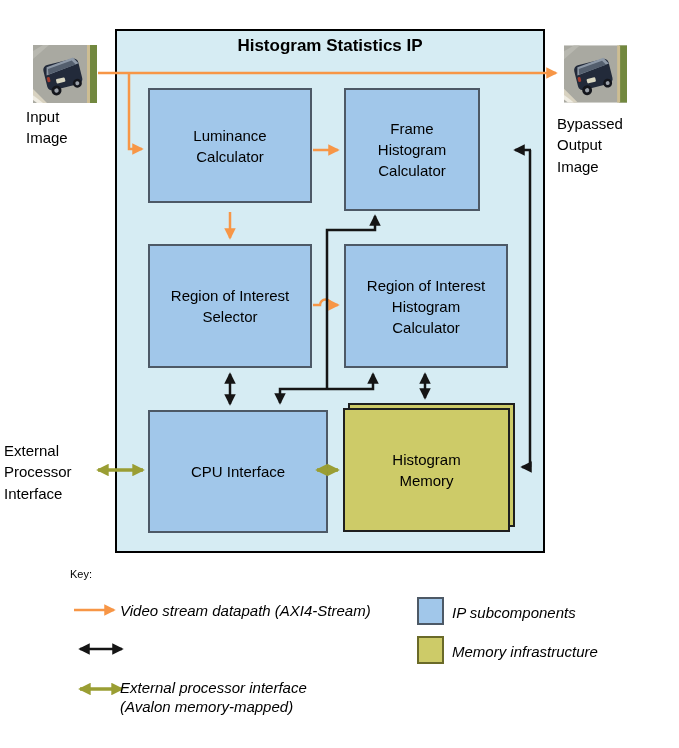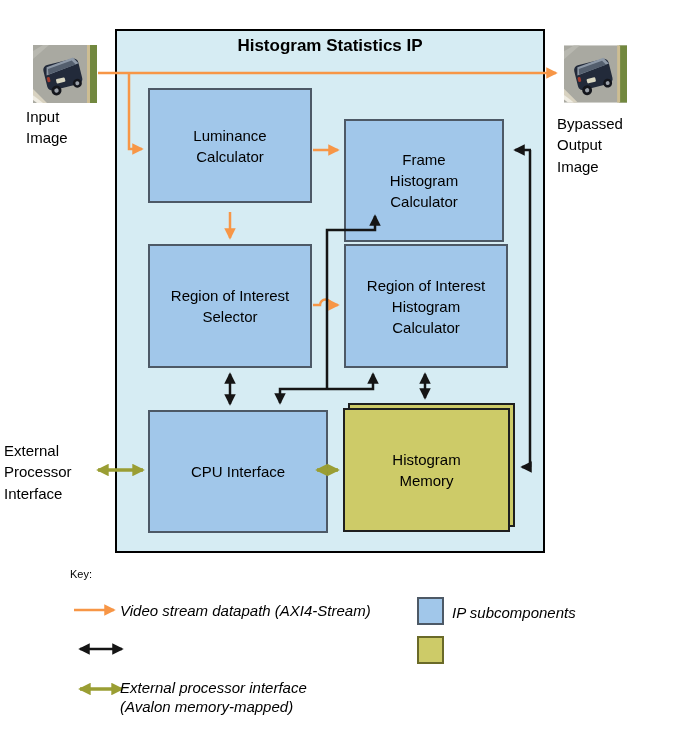--- a/index.html
+++ b/index.html
@@ -19,21 +19,21 @@
 
   .container-box{position:absolute;left:115px;top:29px;width:430px;height:524px;
     background:var(--container-fill);border:2px solid #000;z-index:1;}
   .diagram-title{position:absolute;left:115px;top:36px;width:430px;text-align:center;
     font-size:17px;font-weight:bold;z-index:2;}
 
   .block{position:absolute;display:flex;align-items:center;justify-content:center;
     text-align:center;font-size:15px;line-height:1.4;white-space:pre-line;
     background:var(--block-fill);border:2px solid var(--block-border);z-index:3;}
   .b-lum  {left:148px;top:88px; width:164px;height:115px;}
-  .b-fhc  {left:344px;top:88px; width:160px;height:123px;margin-top:31px;}
+  .b-fhc  {left:344px;top:88px; width:136px;height:123px;}
   .b-rois {left:148px;top:244px;width:164px;height:124px;}
   .b-roihc{left:344px;top:244px;width:164px;height:124px;}
   .b-cpu  {left:148px;top:410px;width:180px;height:123px;}
 
   .mem-back{position:absolute;left:348px;top:403px;width:167px;height:124px;
     background:var(--memory-fill);border:2px solid var(--memory-border);z-index:2;}
   .mem-front{position:absolute;left:343px;top:408px;width:167px;height:124px;
     background:var(--memory-fill);border:2px solid var(--memory-border);z-index:3;
     display:flex;align-items:center;justify-content:center;text-align:center;
     font-size:15px;line-height:1.4;white-space:pre-line;}
@@ -176,14 +176,15 @@
   <svg class="key-icon" style="left:71px;top:680px;" width="60" height="18" viewBox="0 0 60 18">
     <path class="ln-v" d="M9 9 H51" marker-start="url(#ah-v)" marker-end="url(#ah-v)"></path>
   </svg>
   <div class="key-label" style="left:120px;top:679px;">External processor interface
 (Avalon memory-mapped)</div>
 
   <div class="swatch sw-blue"></div>
   <div class="key-label" style="left:452px;top:604px;">IP subcomponents</div>
 
   <div class="swatch sw-olive"></div>
+  <div class="key-label" style="left:452px;top:643px;">Memory infrastructure</div>
 
 </div>
 
 </body></html>

